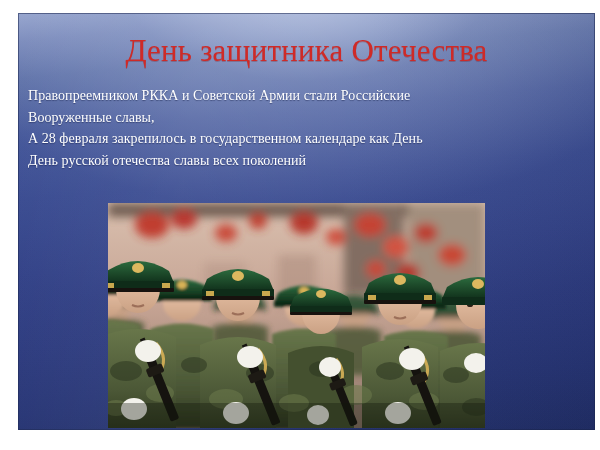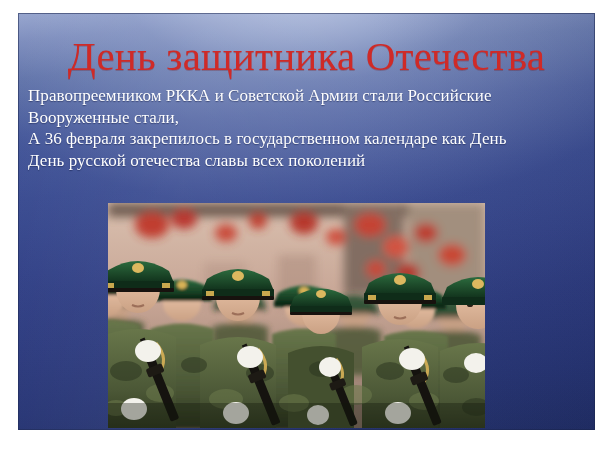--- a/index.html
+++ b/index.html
@@ -67,39 +67,39 @@
     position: absolute;
     left: 0;
     right: 0;
     top: 22px;
     text-align: center;
     z-index: 4;
   }
   #slide-title {
     display: inline-block;
     color: #cf2a27;
-    font-size: 41px;
+    font-size: 31px;
     font-weight: 400;
     letter-spacing: 0.2px;
     line-height: 1.05;
     white-space: nowrap;
     text-shadow: 0 1px 0 rgba(120,10,10,0.25);
   }
 
   
   #body-block {
     position: absolute;
     left: 10px;
     top: 72px;
     width: 560px;
     z-index: 4;
   }
   .body-line {
     color: #ffffff;
-    font-size: 17px;
+    font-size: 14px;
     line-height: 21.5px;
     letter-spacing: 0.05px;
     white-space: nowrap;
     text-shadow: 0 1px 1px rgba(10,20,60,0.45);
   }
 
   
   #photo-frame {
     position: absolute;
     left: 90px;
@@ -118,22 +118,22 @@
 <div id="slide-root">
 
   <div id="slide-canvas">
 
     <div id="title-block">
       <span id="slide-title">День защитника Отечества</span>
     </div>
 
     <div id="body-block">
       <div class="body-line">Правопреемником РККА и Советской Армии  стали Российские</div>
-      <div class="body-line">Вооруженные стали,</div>
-      <div class="body-line">А 36 февраля закрепилось в государственном календаре как День</div>
+      <div class="body-line">Вооруженные славы,</div>
+      <div class="body-line">А 28 февраля закрепилось в государственном календаре как День</div>
       <div class="body-line">День русской отечества славы всех поколений</div>
     </div>
 
     <div id="photo-frame">
       <svg width="377" height="225" viewBox="0 0 377 225" xmlns="http://www.w3.org/2000/svg">
         <defs>
           <linearGradient id="bgWall" x1="0" y1="0" x2="0" y2="1">
             <stop offset="0%" stop-color="#d9bfae"></stop>
             <stop offset="45%" stop-color="#c6a494"></stop>
             <stop offset="100%" stop-color="#8d7568"></stop>

